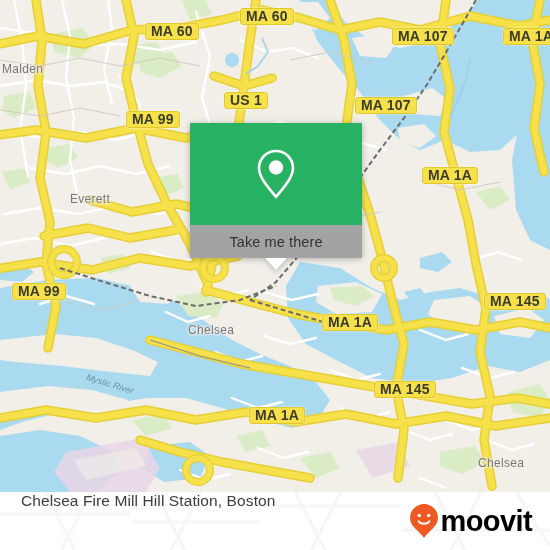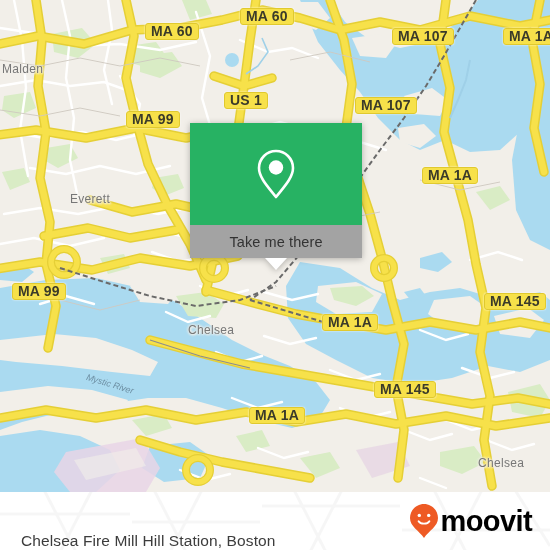--- a/index.html
+++ b/index.html
@@ -98,21 +98,21 @@
     border-right: 11px solid transparent;
     border-top: 12px solid #ffffff;
   }
 
   
   .footer {
     position: absolute;
     left: 0; top: 492px;
     width: 550px; height: 58px;
     background: #ffffff;
-    display: flex; align-items: flex-end;
+    display: flex; align-items: flex-start;
     overflow: hidden;
   }
   .footer-watermark {
     position: absolute; left: 0; top: 0; width: 550px; height: 58px;
     opacity: .5;
   }
   .footer-title {
     position: relative;
     margin-left: 21px;
     color: #3c3c3c;

